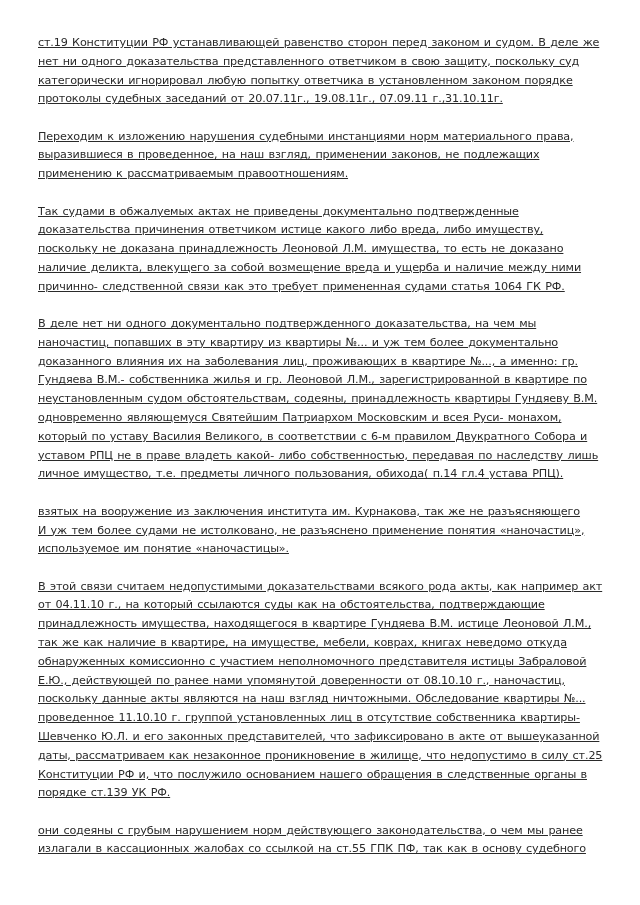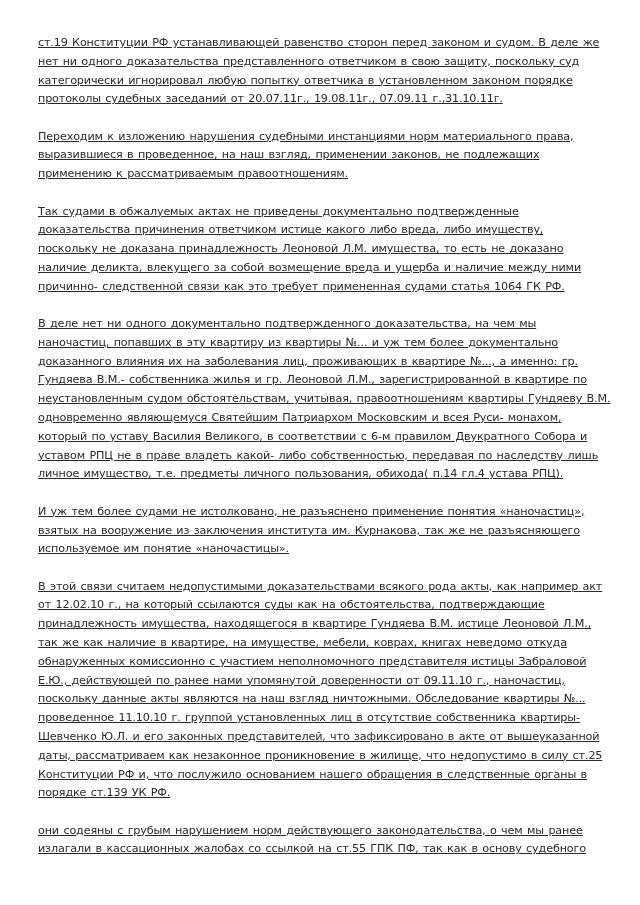--- a/index.html
+++ b/index.html
@@ -58,40 +58,40 @@
     <span class="line">поскольку не доказана принадлежность Леоновой Л.М. имущества, то есть не доказано</span>
     <span class="line">наличие деликта, влекущего за собой возмещение вреда и ущерба и наличие между ними</span>
     <span class="line">причинно- следственной связи как это требует примененная судами статья 1064 ГК РФ.</span>
   </div>
 
   <div class="para">
     <span class="line">В деле нет ни одного документально подтвержденного доказательства, на чем мы</span>
     <span class="line">наночастиц, попавших в эту квартиру из квартиры №... и уж тем более документально</span>
     <span class="line">доказанного влияния их на заболевания лиц, проживающих в квартире №..., а именно: гр.</span>
     <span class="line">Гундяева В.М.- собственника жилья и гр. Леоновой Л.М., зарегистрированной в квартире по</span>
-    <span class="line">неустановленным судом обстоятельствам, учитывая, правоотношениям квартиры Гундяеву В.М.</span>
+    <span class="line">неустановленным судом обстоятельствам, содеяны, принадлежность квартиры Гундяеву В.М.</span>
     <span class="line">одновременно являющемуся Святейшим Патриархом Московским и всея Руси- монахом,</span>
     <span class="line">который по уставу Василия Великого, в соответствии с 6-м правилом Двукратного Собора и</span>
     <span class="line">уставом РПЦ не в праве владеть какой- либо собственностью, передавая по наследству лишь</span>
     <span class="line">личное имущество, т.е. предметы личного пользования, обихода( п.14 гл.4 устава РПЦ).</span>
   </div>
 
   <div class="para">
+    <span class="line">взятых на вооружение из заключения института им. Курнакова, так же не разъясняющего</span>
     <span class="line">И уж тем более судами не истолковано, не разъяснено применение понятия «наночастиц»,</span>
-    <span class="line">взятых на вооружение из заключения института им. Курнакова, так же не разъясняющего</span>
     <span class="line">используемое им понятие «наночастицы».</span>
   </div>
 
   <div class="para">
     <span class="line">В этой связи считаем недопустимыми доказательствами всякого рода акты, как например акт</span>
-    <span class="line">от 12.02.10 г., на который ссылаются суды как на обстоятельства, подтверждающие</span>
+    <span class="line">от 04.11.10 г., на который ссылаются суды как на обстоятельства, подтверждающие</span>
     <span class="line">принадлежность имущества, находящегося в квартире Гундяева В.М. истице Леоновой Л.М.,</span>
     <span class="line">так же как наличие в квартире, на имуществе, мебели, коврах, книгах неведомо откуда</span>
     <span class="line">обнаруженных комиссионно с участием неполномочного представителя истицы Забраловой</span>
-    <span class="line">Е.Ю., действующей по ранее нами упомянутой доверенности от 09.11.10 г., наночастиц,</span>
+    <span class="line">Е.Ю., действующей по ранее нами упомянутой доверенности от 08.10.10 г., наночастиц,</span>
     <span class="line">поскольку данные акты являются на наш взгляд ничтожными. Обследование квартиры №...</span>
     <span class="line">проведенное 11.10.10 г. группой установленных лиц в отсутствие собственника квартиры-</span>
     <span class="line">Шевченко Ю.Л. и его законных представителей, что зафиксировано в акте от вышеуказанной</span>
     <span class="line">даты, рассматриваем как незаконное проникновение в жилище, что недопустимо в силу ст.25</span>
     <span class="line">Конституции РФ и, что послужило основанием нашего обращения в следственные органы в</span>
     <span class="line">порядке ст.139 УК РФ.</span>
   </div>
 
   <div class="para">
     <span class="line">они содеяны с грубым нарушением норм действующего законодательства, о чем мы ранее</span>

